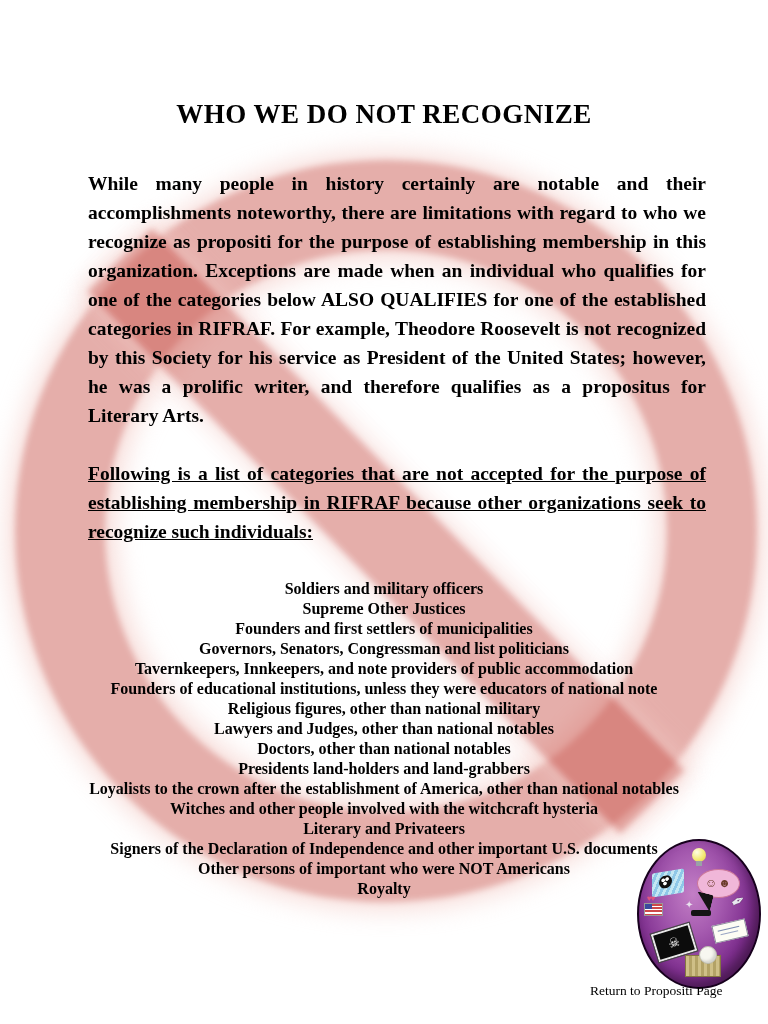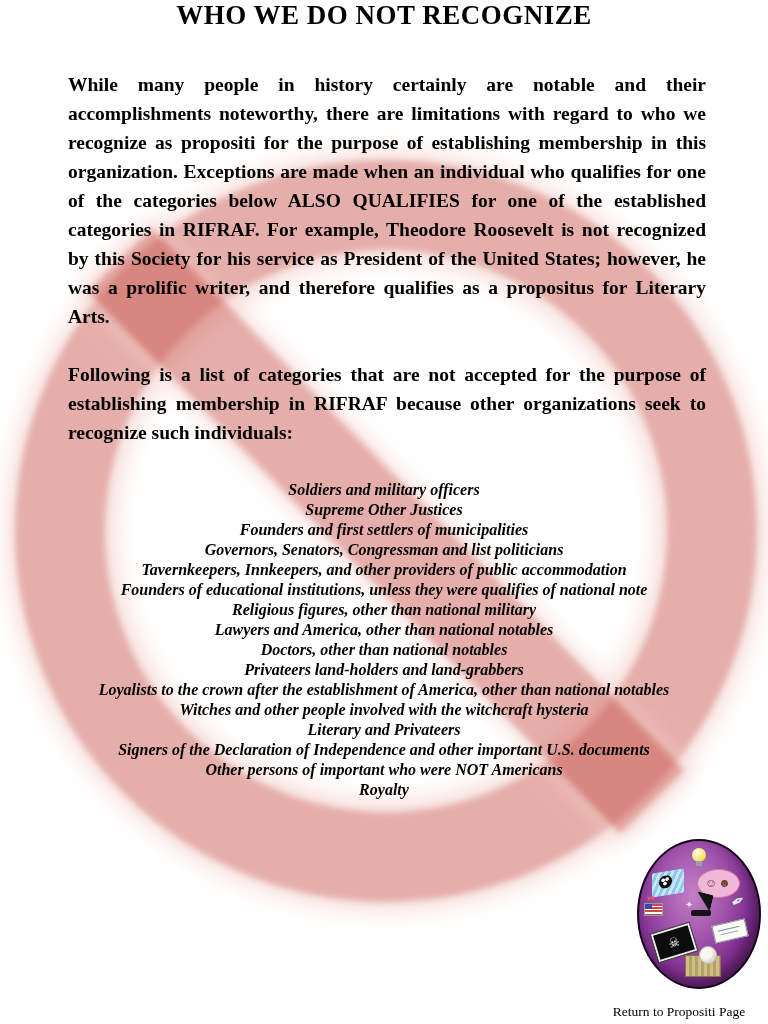--- a/index.html
+++ b/index.html
@@ -27,44 +27,44 @@
     width: 760px; height: 90px;
     background: rgba(204, 94, 86, 0.50);
     transform: rotate(45.5deg);
     filter: blur(3px);
     box-shadow: 0 0 22px 5px rgba(243, 203, 198, 0.65);
   }
 
   
   .content { position: relative; z-index: 1; }
   h1.page-title {
-    margin: 0; 
+    margin: 0; padding-top: 99px;
     text-align: center;
     font-size: 27px; font-weight: bold;
     letter-spacing: 0.5px;
     color: #000;
   }
   .para {
-    margin: 0 62px 0 68px;
+    margin: 0 62px 0 88px;
     font-size: 19.5px; font-weight: bold;
     line-height: 29px;
     text-align: justify;
     color: #000;
   }
   .para.first { margin-top: 39px; }
-  .para.second { margin-top: 29px; }
+  .para.second { margin-top: 29px; text-decoration: underline; }
   .category-list {
     margin-top: 33px;
     padding: 0 30px;
     text-align: center;
     font-size: 16px; font-weight: bold;
     line-height: 20px;
     color: #000;
   }
-  .category-list .cat-item { display: block; font-style: italic; }
+  .category-list .cat-item { display: block; }
 
   
   .badge-wrap { position: absolute; left: 590px; top: 839px; width: 178px; z-index: 2; }
   .oval {
     position: absolute; left: 47px; top: 0;
     width: 120px; height: 146px;
     border-radius: 50%;
     background: radial-gradient(ellipse at 45% 36%,
                 #c37fc6 0%, #a65bb0 30%, #7f2f8f 62%, #5a1560 100%);
     border: 2px solid #17001d;
@@ -117,22 +117,22 @@
   .envelope .scribble2 { left: 6px; top: 9px; width: 18px; border-top: 1px solid #9aa6c4; }
 
   .basket { left: 46px; top: 114px; width: 34px; height: 20px;
     background: repeating-linear-gradient(90deg, #cfbf87 0 3px, #b3a266 3px 6px);
     border: 1px solid #857642; }
   .basket-ball { left: 60px; top: 105px; width: 16px; height: 16px; border-radius: 50%;
     background: #f7f7f0; border: 1px solid #b9b9ad;
     box-shadow: inset -2px -2px 3px rgba(0,0,0,0.15); }
 
   .return-link {
-    position: absolute; left: 0; top: 165px; width: 178px;
-    text-align: center; font-size: 13.5px; color: #000;
+    position: absolute; left: 0; top: 144px; width: 178px;
+    font-size: 13.5px; color: #000;
     cursor: pointer; white-space: nowrap;
   }
 </style>
 </head>
 <body>
 
 <div class="watermark">
   <div class="wm-ring"></div>
   <div class="wm-slash"></div>
 </div>
@@ -141,26 +141,26 @@
   <h1 class="page-title">WHO WE DO NOT RECOGNIZE</h1>
 
   <p class="para first">While many people in history certainly are notable and their accomplishments noteworthy, there are limitations with regard to who we recognize as propositi for the purpose of establishing membership in this organization.  Exceptions are made when an individual who qualifies for one of the categories below ALSO QUALIFIES for one of the established categories in RIFRAF.  For example, Theodore Roosevelt is not recognized by this Society for his service as President of the United States; however, he was a prolific writer, and therefore qualifies as a propositus for Literary Arts.</p>
   <p class="para second">Following is a list of categories that are not accepted for the purpose of establishing membership in RIFRAF because other organizations seek to recognize such individuals:</p>
 
   <div class="category-list">
     <span class="cat-item">Soldiers and military officers</span>
     <span class="cat-item">Supreme Other Justices</span>
     <span class="cat-item">Founders and first settlers of municipalities</span>
     <span class="cat-item">Governors, Senators, Congressman and list politicians</span>
-    <span class="cat-item">Tavernkeepers, Innkeepers, and other providers of public accommodation</span>
-    <span class="cat-item">Founders of educational institutions, unless they were qualifies of national note</span>
+    <span class="cat-item">Tavernkeepers, Innkeepers, and note providers of public accommodation</span>
+    <span class="cat-item">Founders of educational institutions, unless they were educators of national note</span>
     <span class="cat-item">Religious figures, other than national military</span>
-    <span class="cat-item">Lawyers and America, other than national notables</span>
+    <span class="cat-item">Lawyers and Judges, other than national notables</span>
     <span class="cat-item">Doctors, other than national notables</span>
-    <span class="cat-item">Privateers land-holders and land-grabbers</span>
+    <span class="cat-item">Presidents land-holders and land-grabbers</span>
     <span class="cat-item">Loyalists to the crown after the establishment of America, other than national notables</span>
     <span class="cat-item">Witches and other people involved with the witchcraft hysteria</span>
     <span class="cat-item">Literary and Privateers</span>
     <span class="cat-item">Signers of the Declaration of Independence and other important U.S. documents</span>
     <span class="cat-item">Other persons of important who were NOT Americans</span>
     <span class="cat-item">Royalty</span>
   </div>
 </div>
 
 <div class="badge-wrap">

